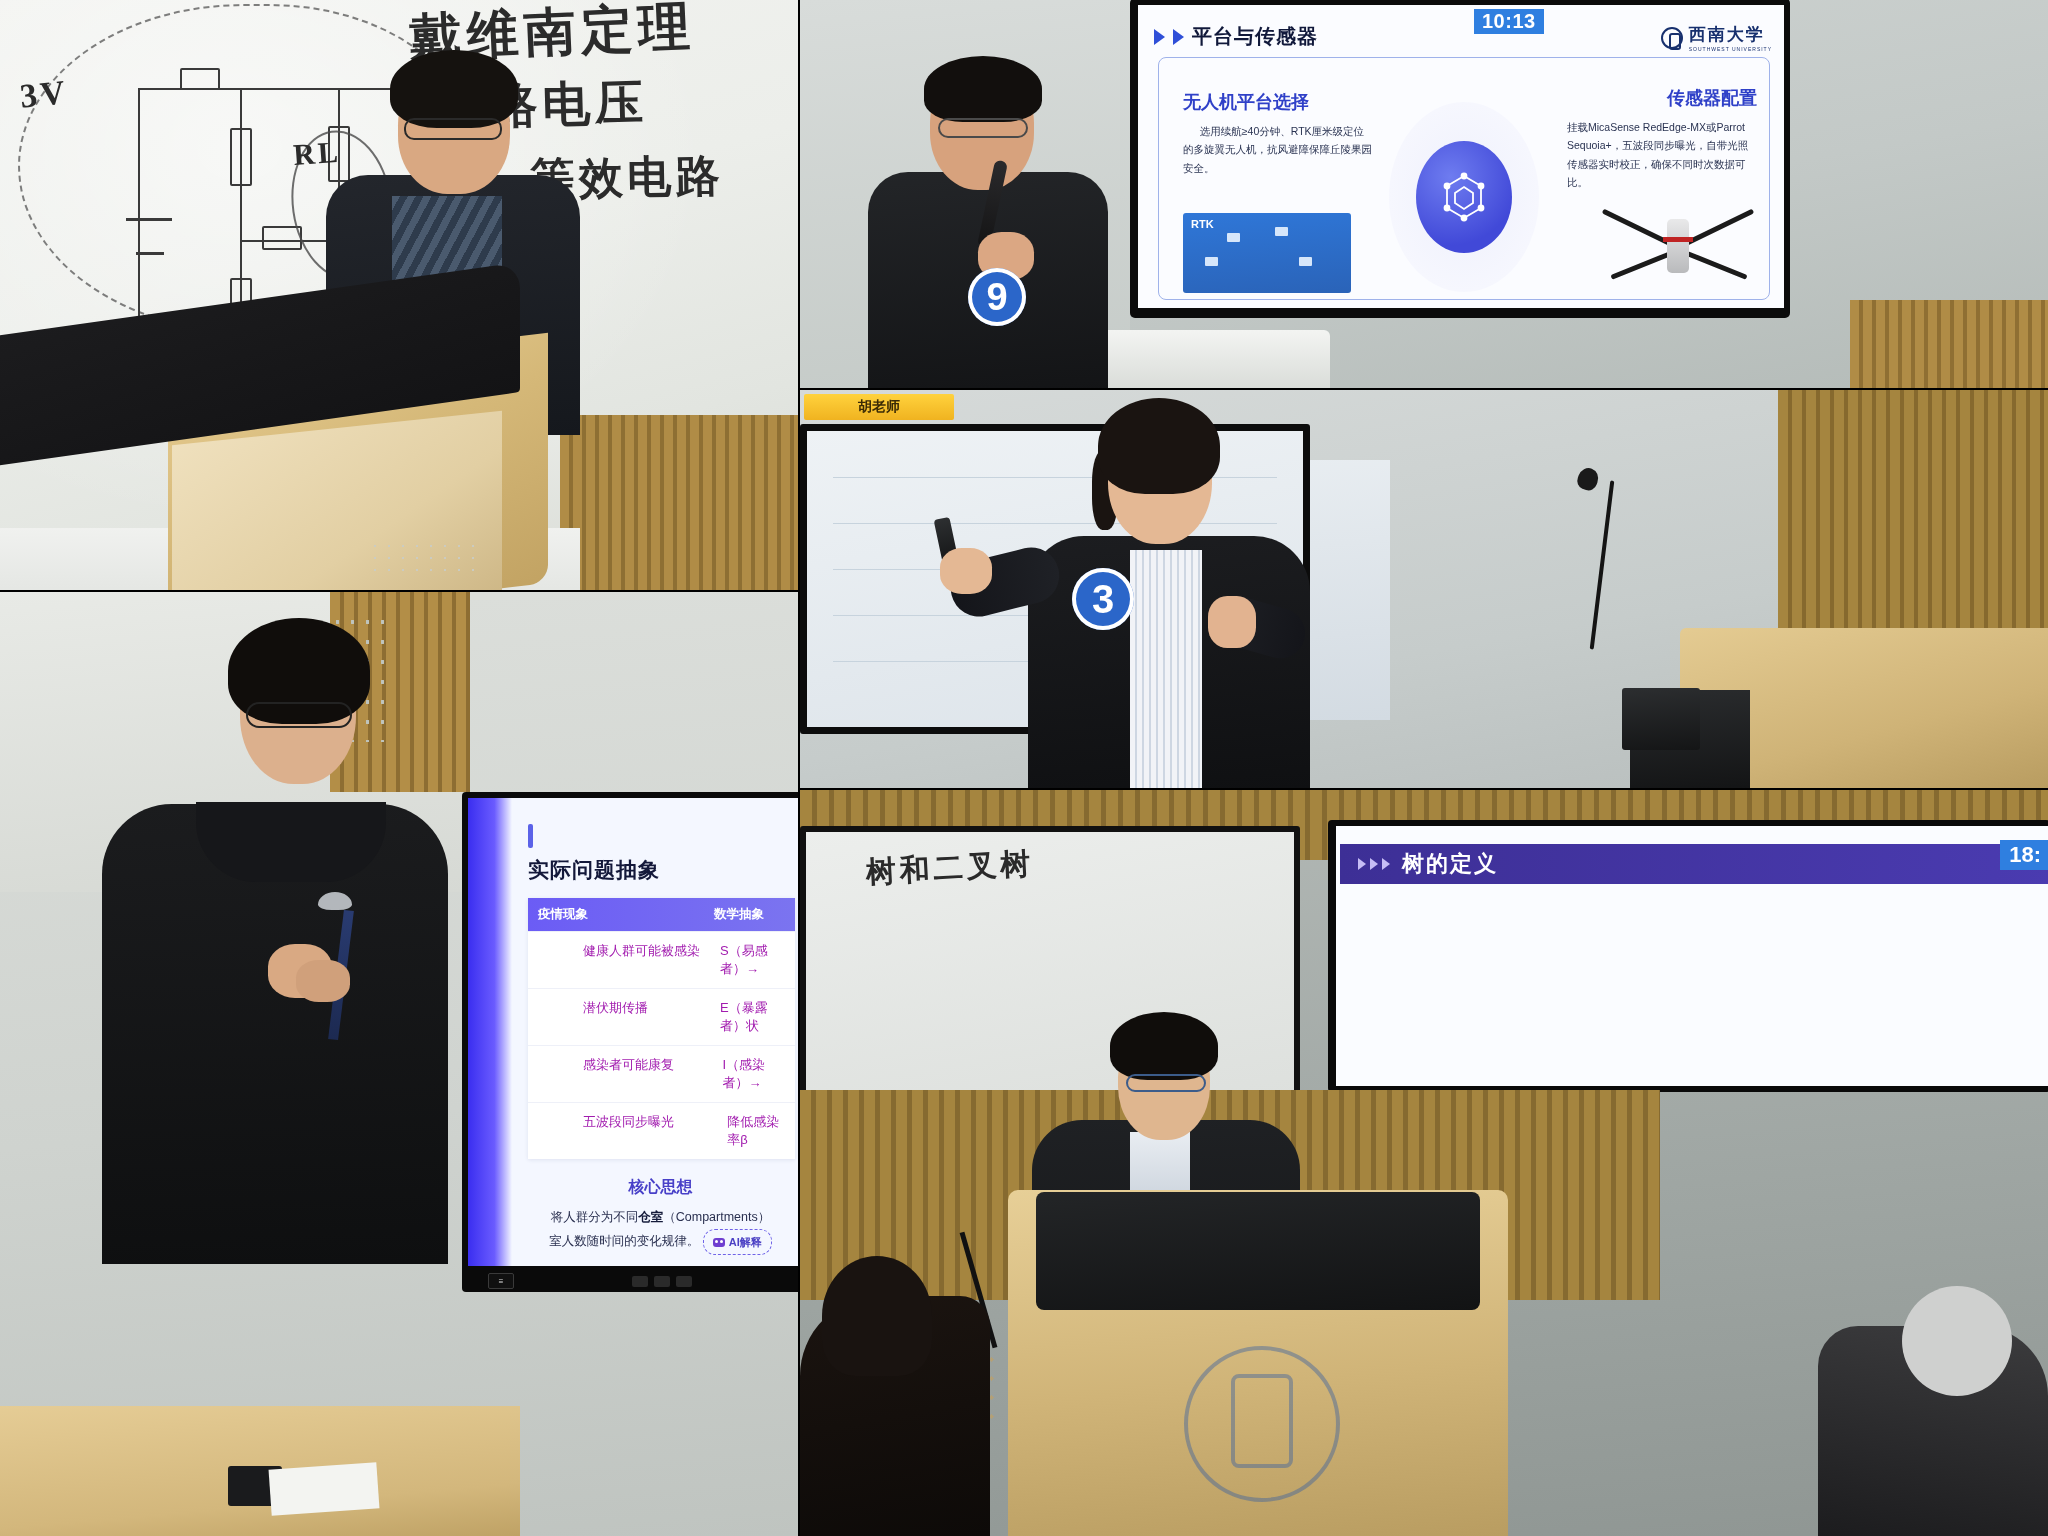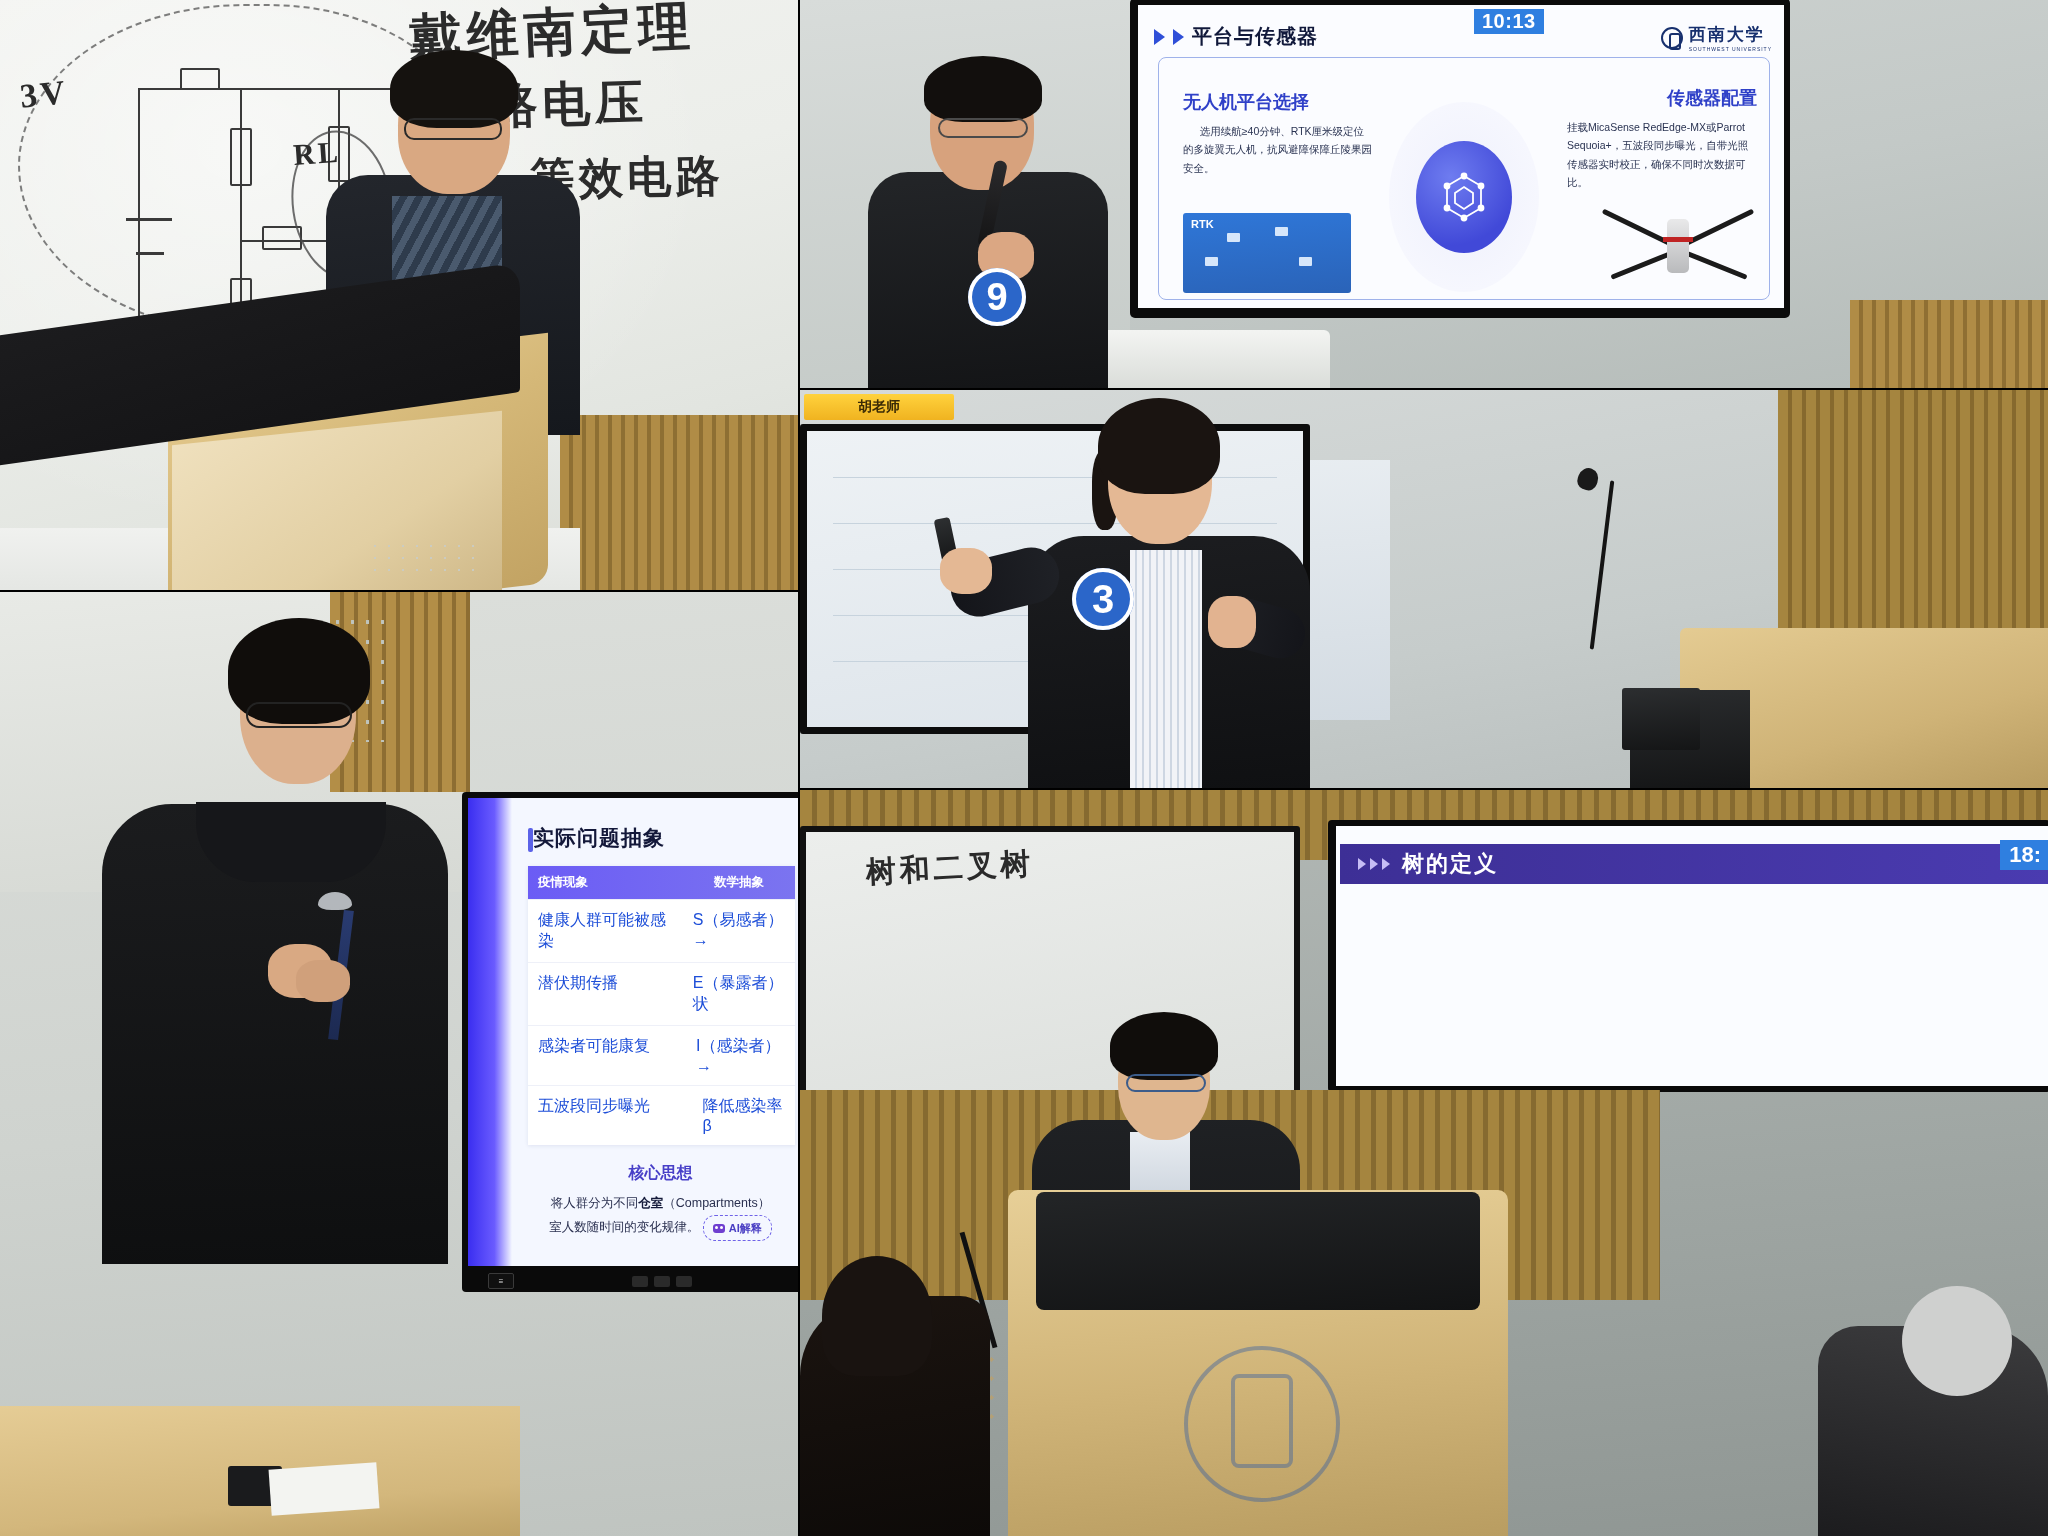--- a/index.html
+++ b/index.html
@@ -222,30 +222,30 @@
            background:repeating-linear-gradient(90deg,#b38e47 0 10px,#8d6d32 10px,#8d6d32 14px); }
   .dotsD { position:absolute; left:330px; top:20px; width:60px; height:130px;
            background-image:radial-gradient(#bfc4bd 1.5px,transparent 1.6px); background-size:15px 20px; }
 
   .tvD { position:absolute; left:462px; top:200px; width:344px; height:500px;
          background:#0a0a0a; padding:6px 5px 26px 6px; border-radius:4px; }
   .tvD-screen { width:100%; height:100%; background:#f4f7ff; position:relative; overflow:hidden; }
   .tvD-glow { position:absolute; left:0; top:0; width:44px; height:100%;
               background:linear-gradient(90deg,#3a2ef0,#6a5bff 60%,#f4f7ff 100%); }
   .slideD { position:absolute; left:52px; top:0; right:0; bottom:0; color:#1b2240; }
-  .slideD .dtitle { display:flex; align-items:flex-end; gap:0; margin:26px 0 14px 8px; }
+  .slideD .dtitle { display:flex; align-items:flex-start; gap:8px; margin:26px 0 14px 8px;flex-direction:column; }
   .slideD .dbar { width:5px; height:24px; background:#5b62e8; border-radius:2px; }
   .slideD .dtx  { font-size:21px; font-weight:700; color:#13183a; letter-spacing:1px; }
   .tblD { margin:0 6px 0 8px; background:#fff; border-radius:0; overflow:hidden;
           box-shadow:0 1px 4px rgba(40,50,120,.10); }
   .tblD .thd { display:flex; background:linear-gradient(90deg,#6b5cf5,#7b74f0); color:#fff;
                font-size:12.5px; font-weight:700; }
   .tblD .thd div { padding:8px 10px; }
   .tblD .thd .c1 { width:176px; }
-  .tblD .trow { display:flex; font-size:16px; color:#1d4ed8; border-top:1px solid #eef0f8; }
+  .tblD .trow { display:flex; font-size:13px; color:#a21caf; border-top:1px solid #eef0f8;padding-left:45px; }
   .tblD .trow div { padding:10px; }
   .tblD .trow .c1 { width:176px; }
   .coreD { margin:18px 8px 0 8px;text-align:center; }
   .coreD h5 { font-size:16px; font-weight:700; color:#4840c8; margin-bottom:8px; }
   .coreD p  { font-size:12.5px; line-height:1.85; color:#2a3050; }
   .coreD b  { color:#141a3a; }
   .aiBtn { display:inline-flex; align-items:center; gap:4px; border:1.4px dashed #6f63e8;
            border-radius:12px; padding:2px 9px; font-size:11px; color:#4a3fc4; font-weight:700;
            vertical-align:middle; }
   .aiBtn .g { width:12px; height:9px; background:#6f3fd0; border-radius:3px; position:relative; }

